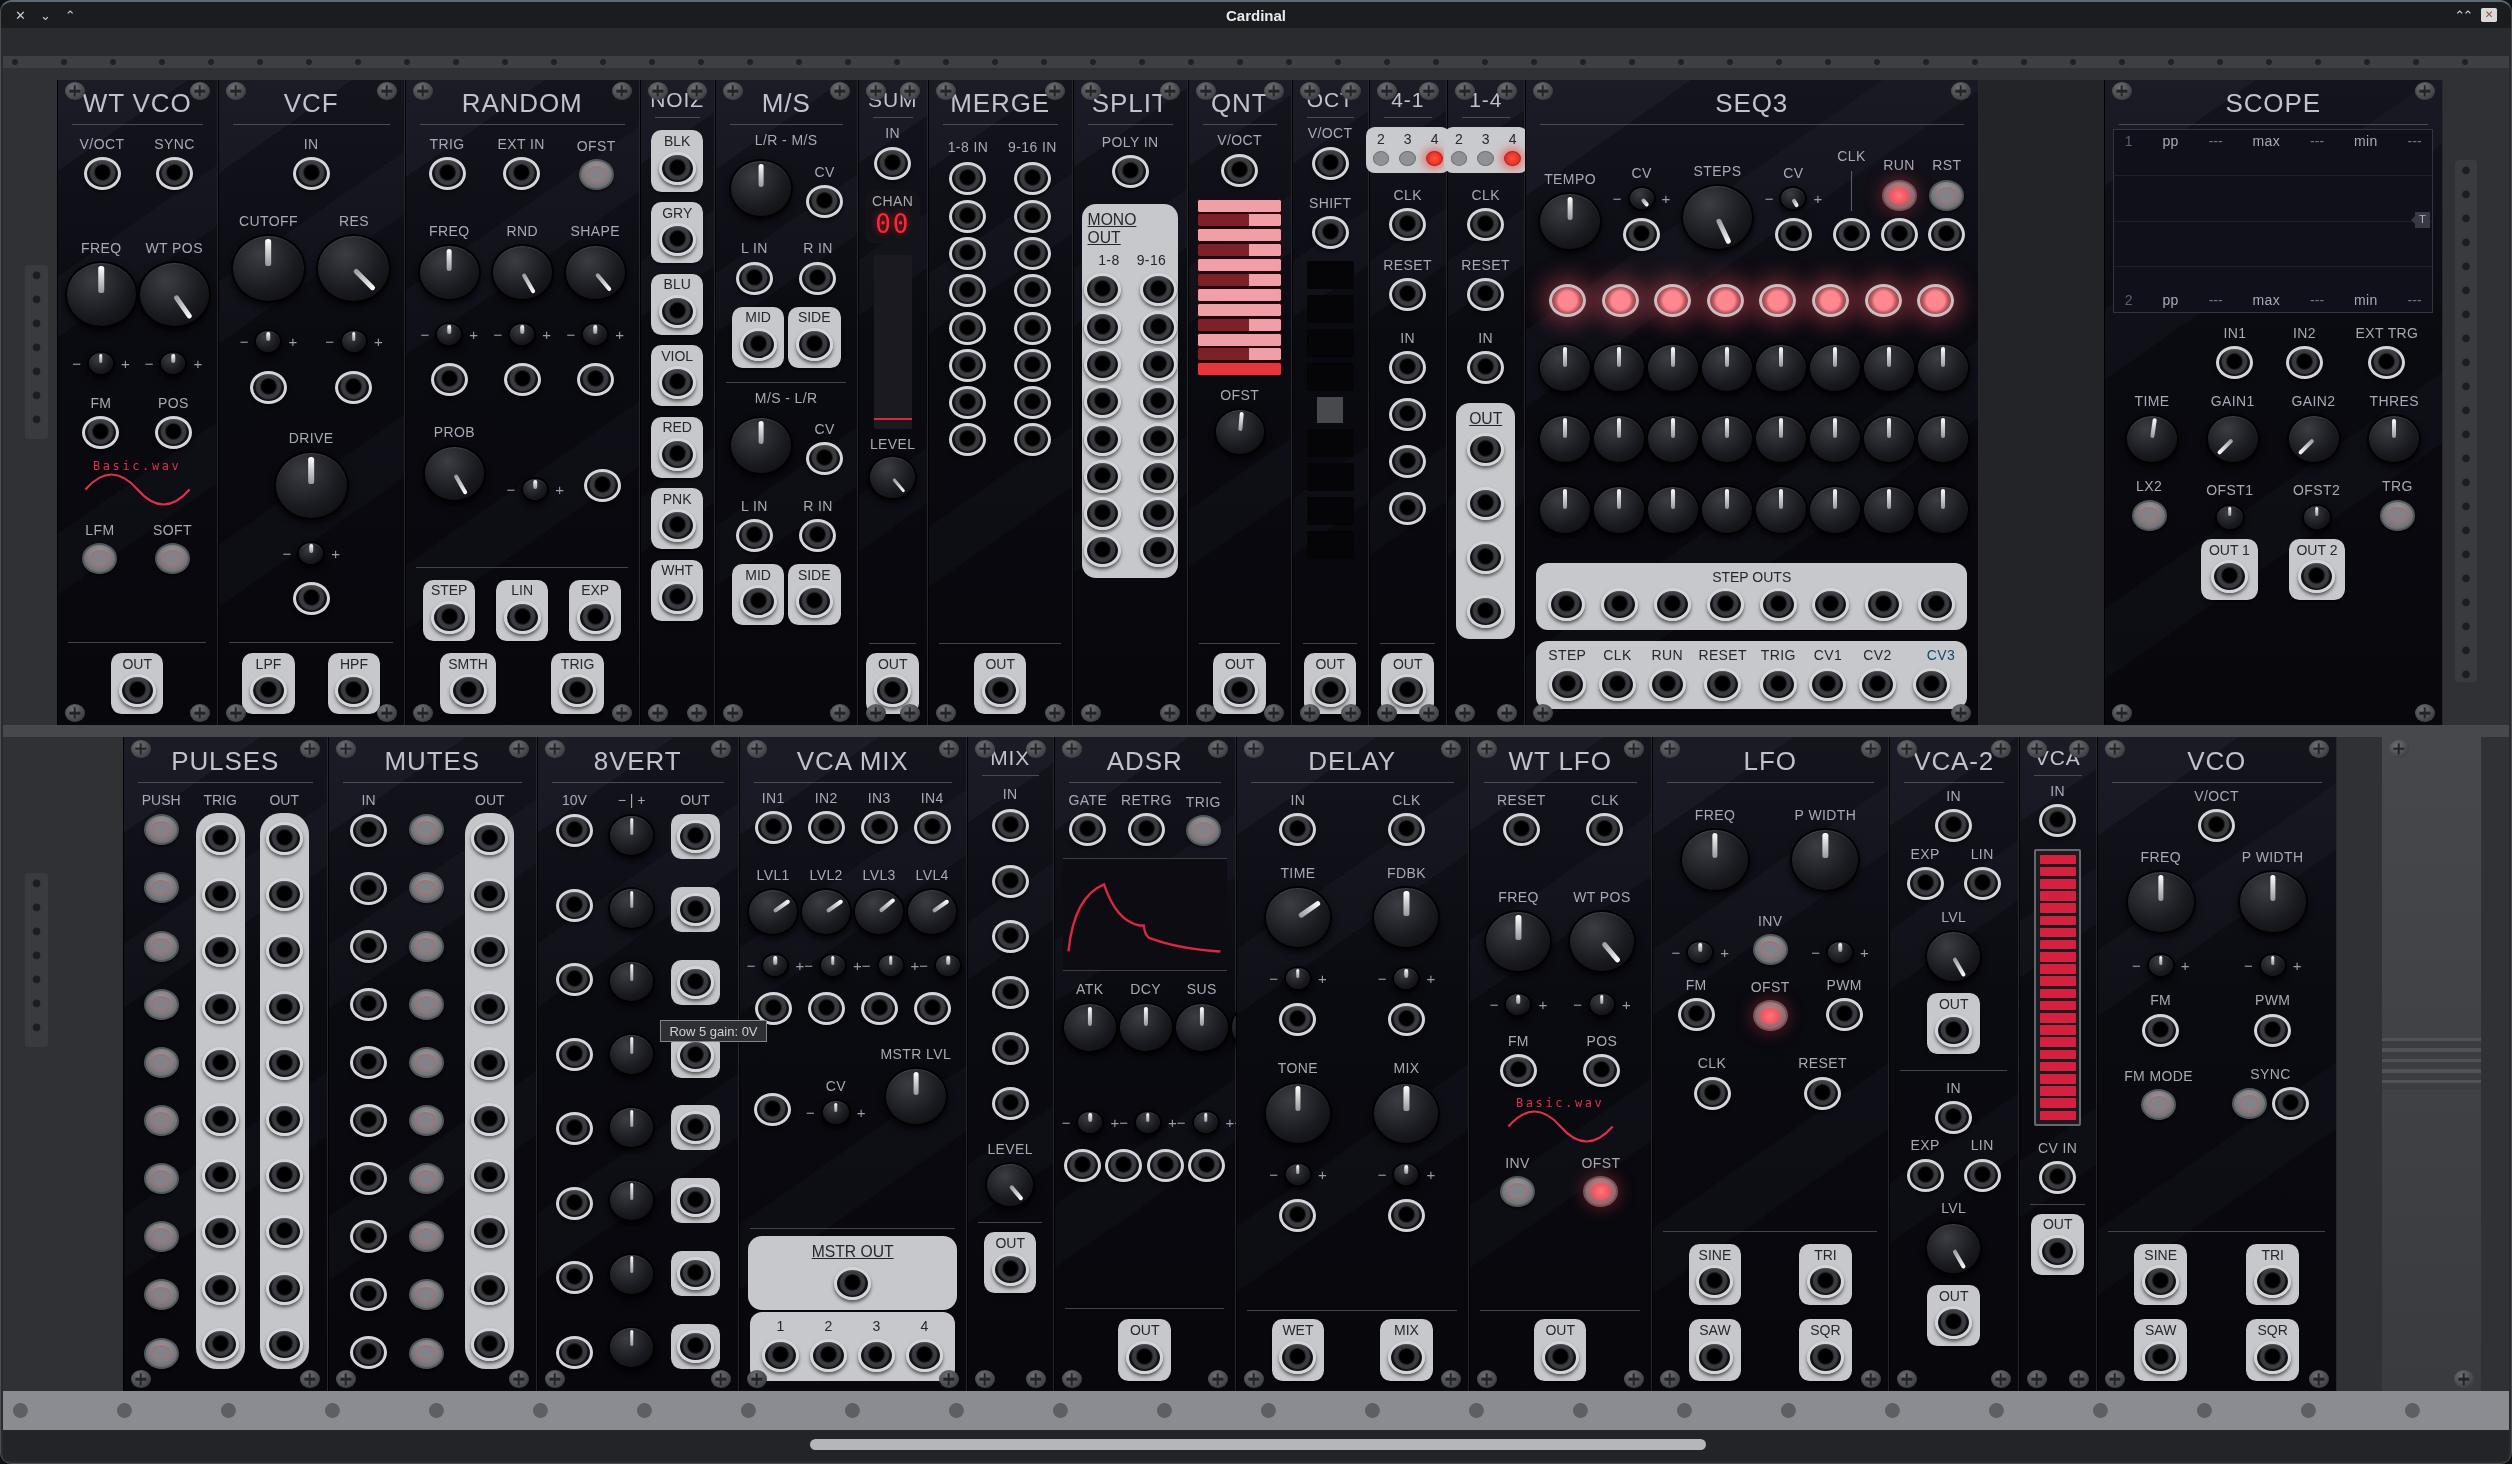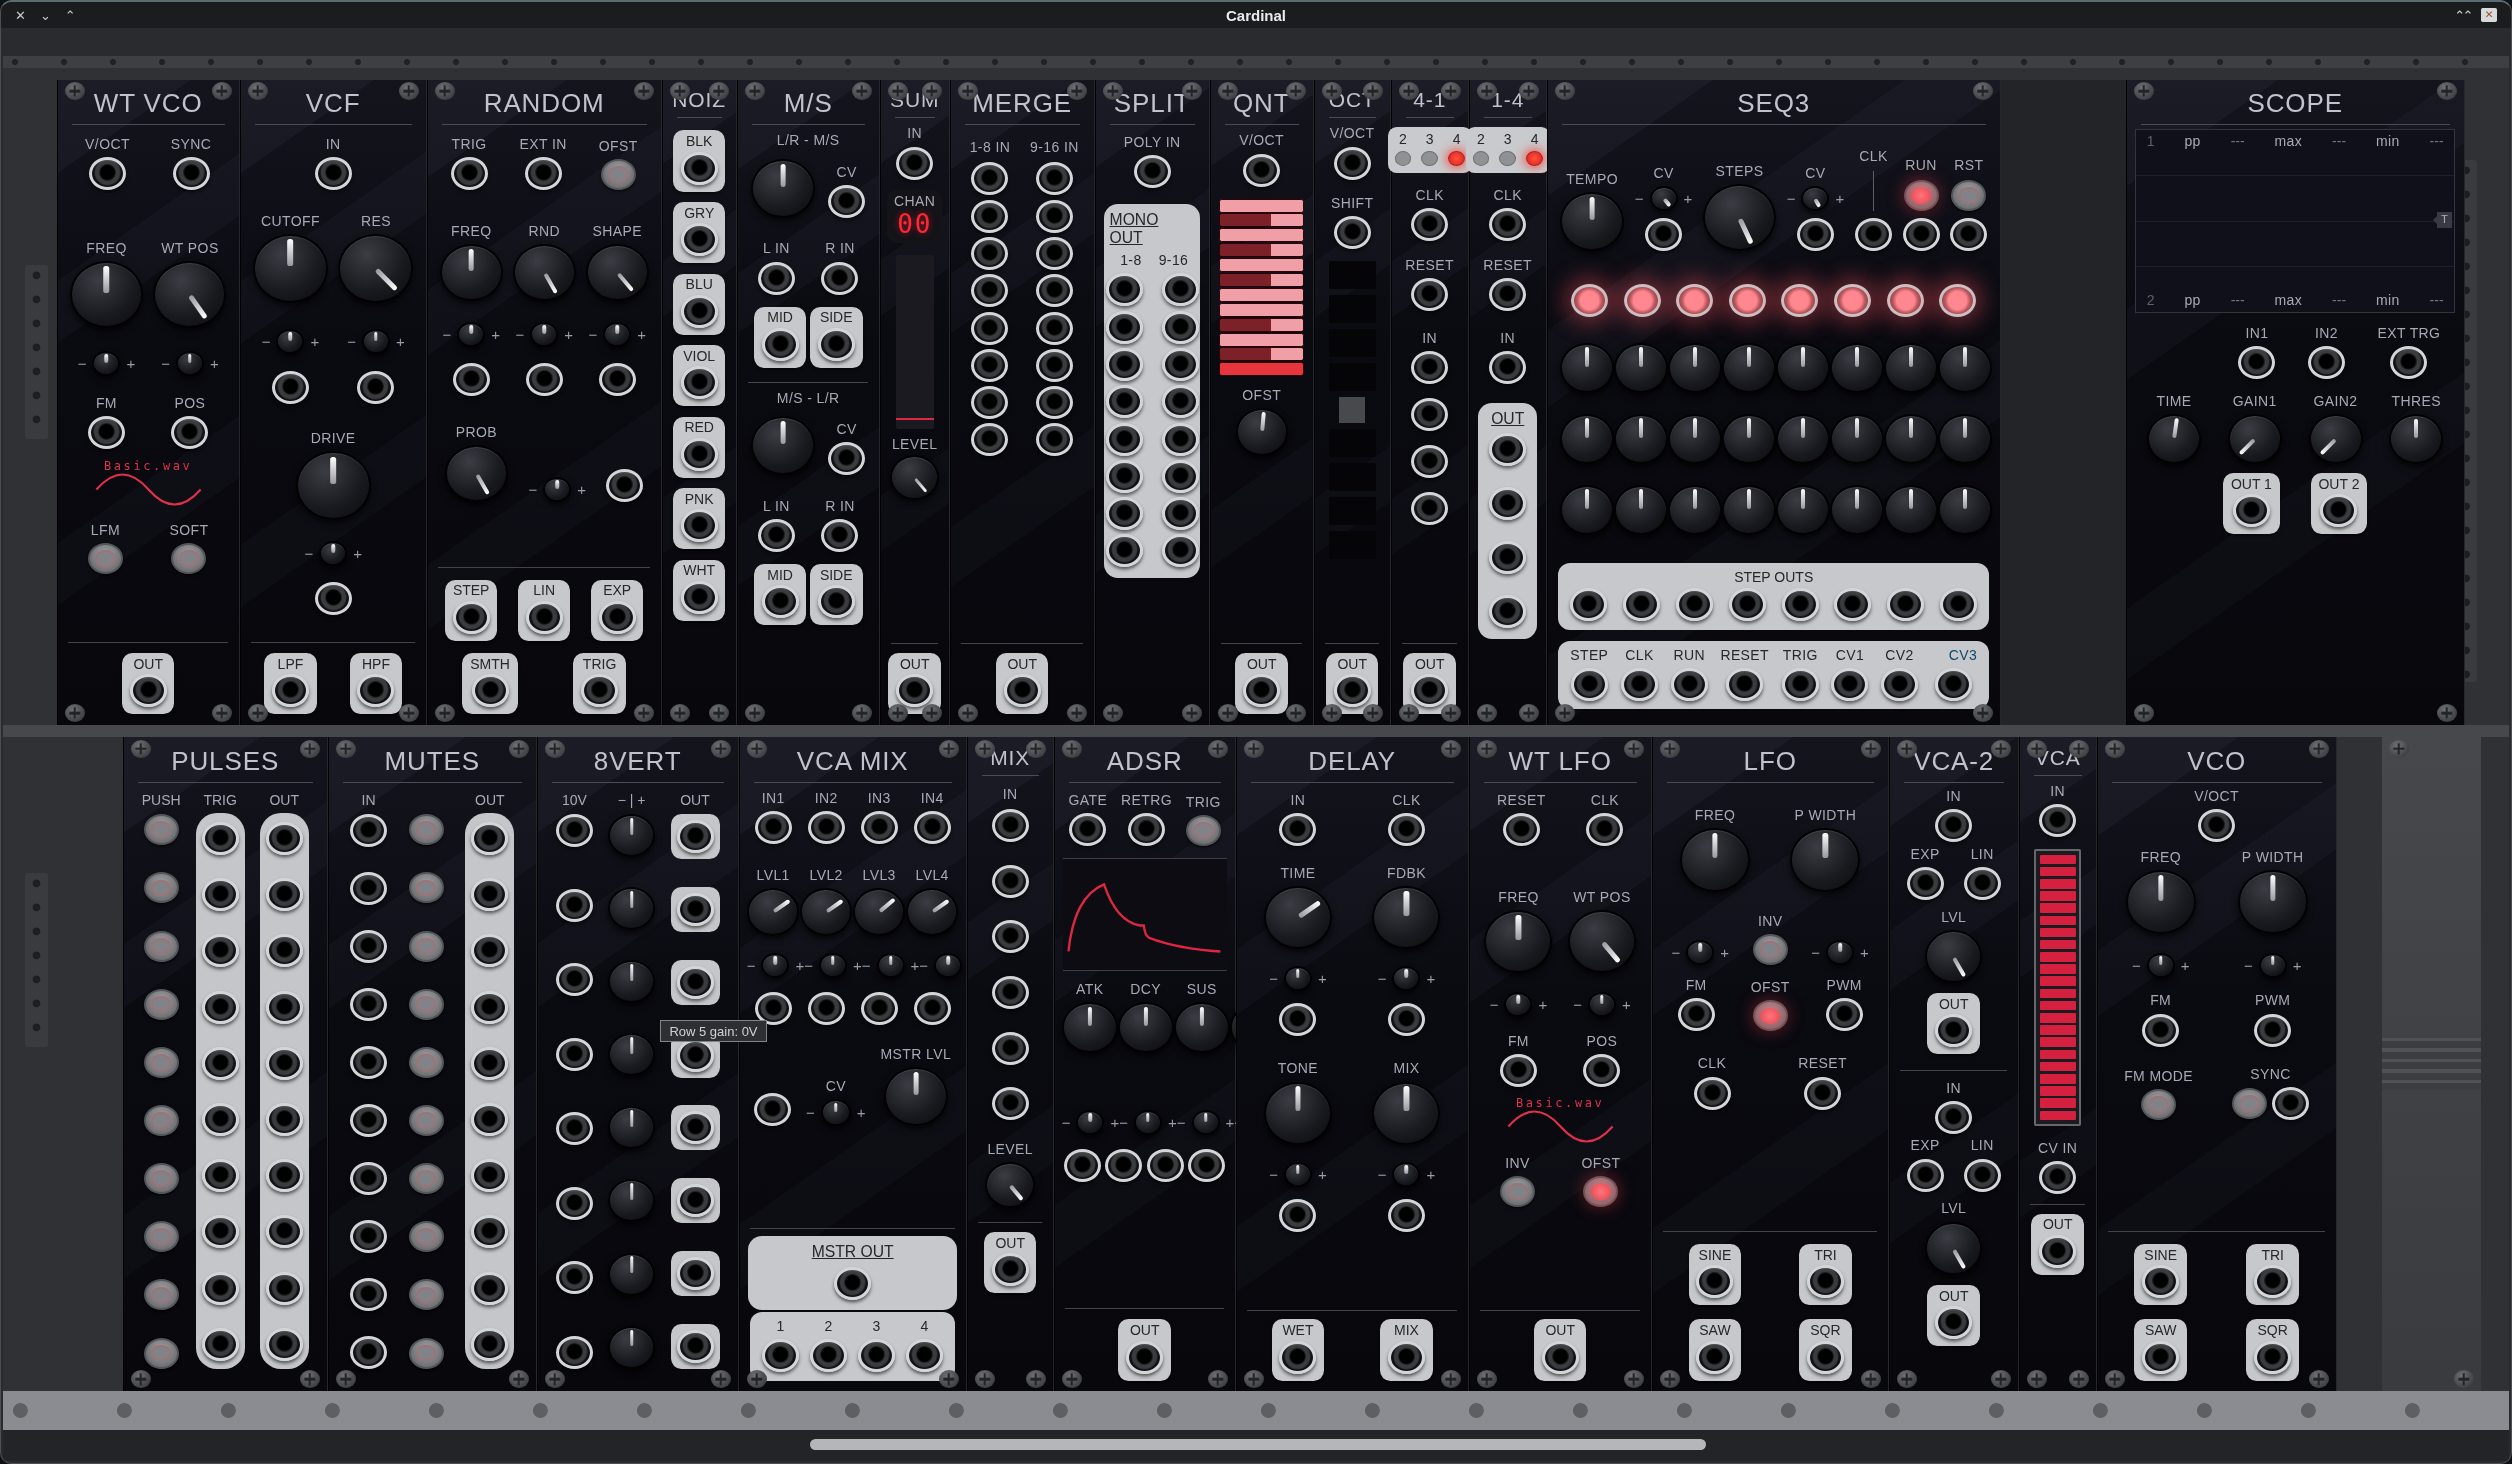--- a/index.html
+++ b/index.html
@@ -155,21 +155,21 @@
     <div class="bottomchrome"></div>
     <div class="scrollthumb"></div>
     <div class="railend" style="left:22.6px;top:209px;height:174px;"></div>
     <div class="railend" style="left:22.6px;top:817px;height:174px;"></div>
     <div class="railend" style="left:2452px;top:104px;height:522px;"></div>
     <div class="blankpanel" style="left:2379px;top:681px;width:99px;height:654px;">
       <div class="screw tl"></div>
         <div class="screw br"></div>
     </div>
     <div class="modrow row1" id="row1">
-        <div class="module" style="width: 183px;">
+        <div class="module" style="width: 161px;">
           <div class="screw tl"></div>
           <div class="screw tr"></div>
           <div class="screw bl"></div>
           <div class="screw br"></div>
           <div class="mtitle">WT VCO</div>
           <div class="tline"></div>
           <div class="mrow" style="margin-top: 10.4px;">
             <div class="cell">
               <span class="lbl">V/OCT</span>
               <div class="port"></div>
@@ -1184,20 +1184,42 @@
               <span class="lbl">GAIN2</span>
               <div class="knob" style="width: 54px; height: 50px;">
                 <div class="ptr" style="transform: rotate(-135deg);"></div>
               </div>
             </div>
             <div class="cell">
               <span class="lbl">THRES</span>
               <div class="knob" style="width: 54px; height: 50px;">
                 <div class="ptr" style="transform: rotate(0deg);"></div>
               </div>
+            </div>
+          </div>
+          <div class="mrow" style="align-items: flex-end; margin-top: 14px;">
+            <div class="cell">
+              <span class="lbl">LX2</span>
+              <div class="btn"></div>
+            </div>
+            <div class="cell">
+              <span class="lbl">OFST1</span>
+              <div class="knob" style="width: 30px; height: 27px;">
+                <div class="ptr" style="transform: rotate(0deg);"></div>
+              </div>
+            </div>
+            <div class="cell">
+              <span class="lbl">OFST2</span>
+              <div class="knob" style="width: 30px; height: 27px;">
+                <div class="ptr" style="transform: rotate(0deg);"></div>
+              </div>
+            </div>
+            <div class="cell">
+              <span class="lbl">TRG</span>
+              <div class="btn"></div>
             </div>
           </div>
           <div class="mrow" style="align-items: flex-end; margin-top: 8.7px; margin-bottom: 10.4px;">
             <div style="width: 43px;"></div>
             <div class="outbox">
               <span class="outlbl">OUT 1</span>
               <div class="port"></div>
             </div>
             <div class="outbox">
               <span class="outlbl">OUT 2</span>

